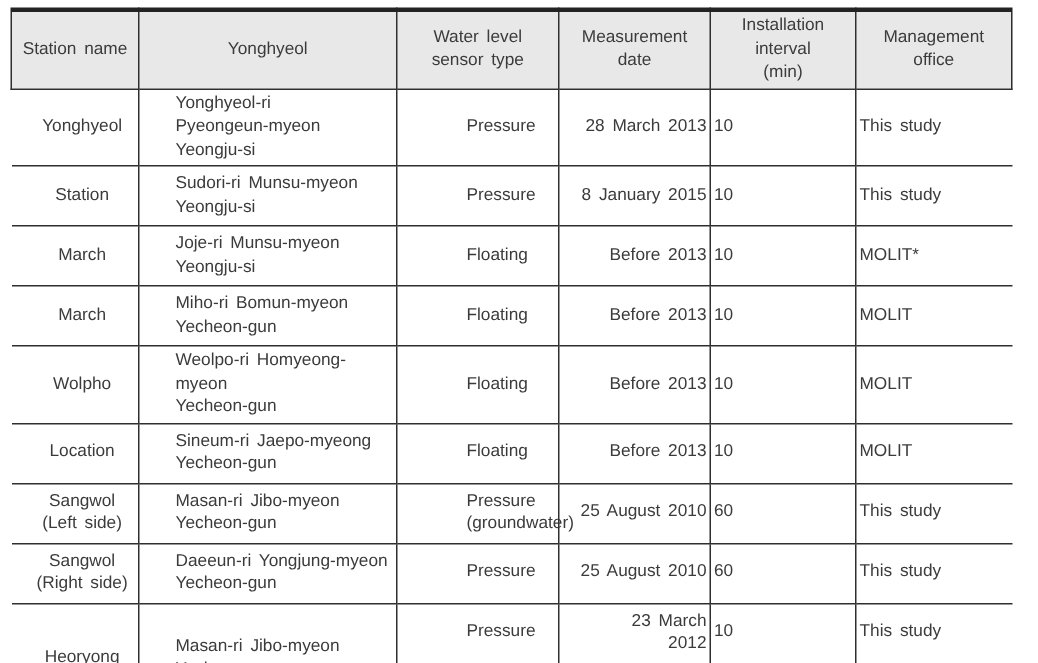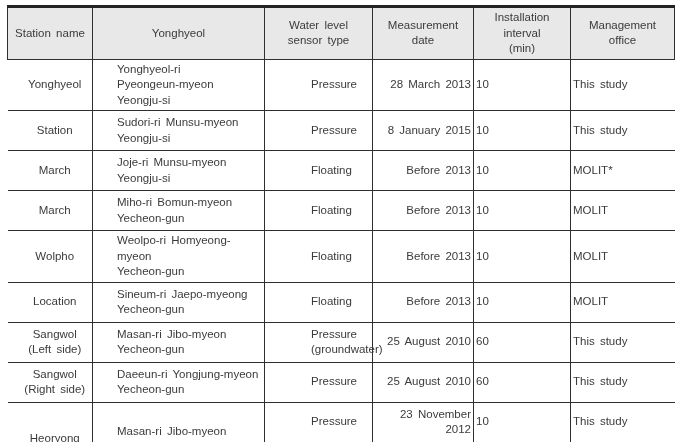--- a/index.html
+++ b/index.html
@@ -167,21 +167,21 @@
           <td class="col-2">Pressure</td>
           <td class="col-3">25 August 2010</td>
           <td class="col-4">60</td>
           <td class="col-5">This study</td>
         </tr>
         <tr>
           <td class="col-0" rowspan="2">Heoryong</td>
           <td class="col-1" rowspan="2">Masan-ri Jibo-myeon
 Yecheon-gun</td>
           <td class="col-2">Pressure</td>
-          <td class="col-3">23 November
+          <td class="col-3">23 March
 2012</td>
           <td class="col-4">10</td>
           <td class="col-5">This study</td>
         </tr>
         <tr class="subrow-short">
           <td class="col-2">Bubble</td>
           <td class="col-3">27 June 2013</td>
           <td class="col-4">10</td>
           <td class="col-5">This study</td>
         </tr>

